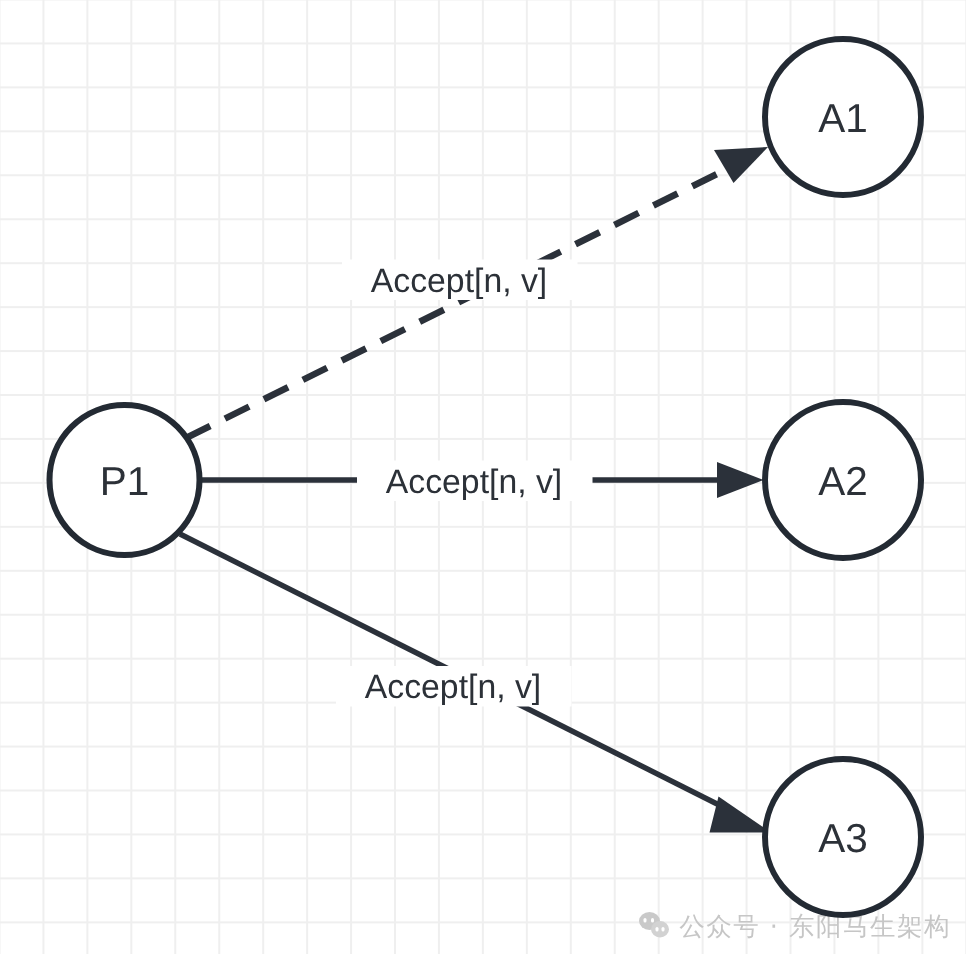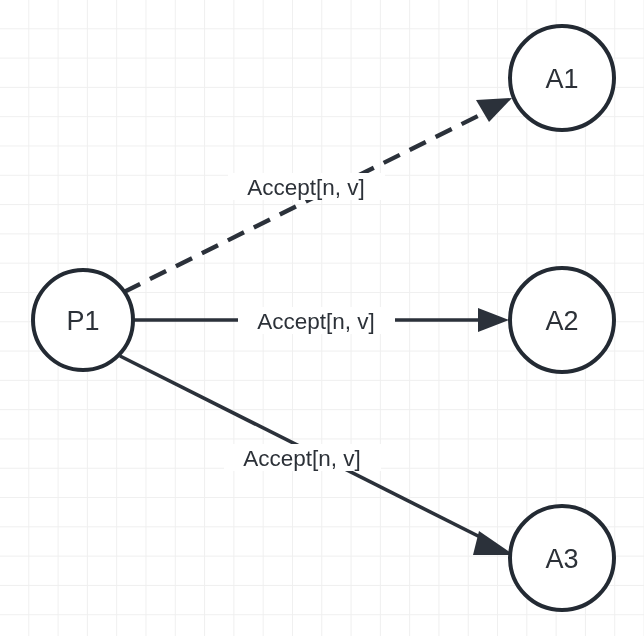--- a/index.html
+++ b/index.html
@@ -108,20 +108,31 @@
   #watermark .wm-icon .d1 { left: 3px; top: 4px; }
   #watermark .wm-icon .d2 { left: 8px; top: 4px; }
   #watermark .wm-icon .d3 { left: 11px; top: 10px; }
   #watermark .wm-icon .d4 { left: 15px; top: 10px; }
 </style>
 </head>
 <body>
 
 <div id="canvas">
 
+  <div id="watermark">
+    <span class="wm-icon">
+      <span class="b1"></span>
+      <span class="b2"></span>
+      <span class="d d1"></span>
+      <span class="d d2"></span>
+      <span class="d d3"></span>
+      <span class="d d4"></span>
+    </span>
+    <span>公众号 · 东阳马生架构</span>
+  </div>
 
   <svg id="diagram-svg" viewBox="0 0 644 636">
 
     <g>
       <line class="edge-line dashed" x1="124" y1="292" x2="492" y2="109"></line>
       <polygon class="arrow-head" points="512,98 476,100 489,122"></polygon>
       <rect class="edge-label-bg" x="228" y="173" width="157" height="27"></rect>
       <text class="edge-label" x="306" y="187">Accept[n, v]</text>
     </g>
 

